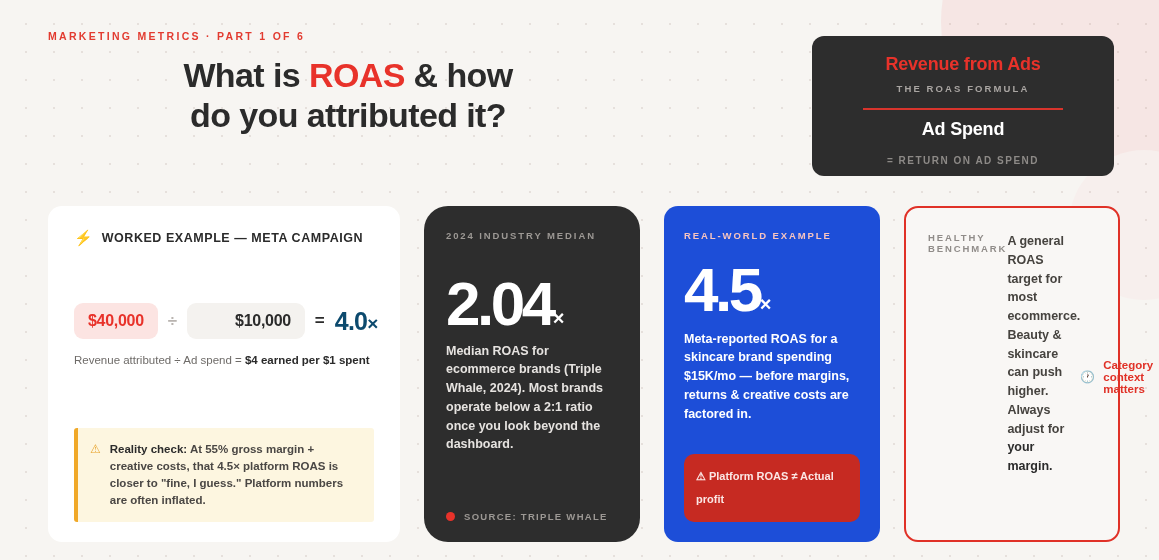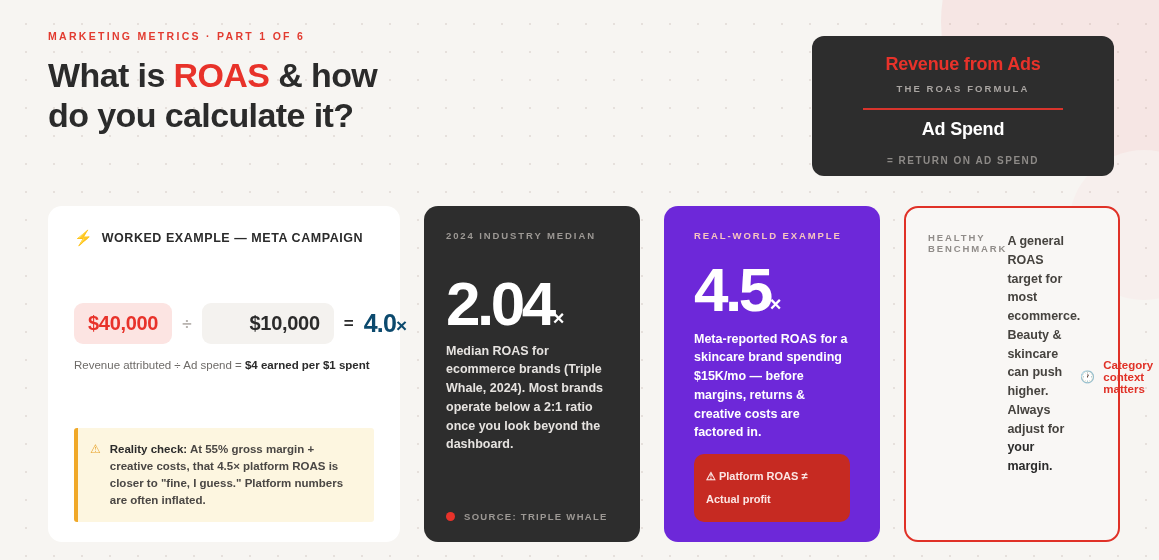--- a/index.html
+++ b/index.html
@@ -59,20 +59,21 @@
     font-weight: 700;
     letter-spacing: 2.3px;
     margin-bottom: 14px;
   }
   #headline {
     font-size: 34px;
     line-height: 1.17;
     font-weight: 800;
     color: #2B2B2B;
     letter-spacing: -0.6px;
+    text-align: center;
   }
   #headline .hl-red { color: #E8322A; }
 
   
   #formula-box {
     position: absolute;
     left: 812px;
     top: 36px;
     width: 302px;
     height: 140px;
@@ -150,21 +151,21 @@
   }
   #equation-row {
     display: flex;
     align-items: center;
     gap: 10px;
     margin-bottom: 13px;
   }
   .pill {
     border-radius: 9px;
     padding: 9px 14px;
-    font-size: 20px;
+    font-size: 16px;
     font-weight: 800;
     letter-spacing: -0.3px;
   }
   #pill-revenue { background: #FCE4E2; color: #E8322A; }
   #pill-spend   { background: #F4F2EF; color: #2B2B2B; padding-left: 48px; }
   .op-divide { color: #B9B4B0; font-size: 17px; font-weight: 700; }
   .op-equals { color: #2B2B2B; font-size: 17px; font-weight: 800; }
   #equation-result {
     color: #0c4a6e;
     font-size: 25px;
@@ -197,20 +198,21 @@
   #reality-text b { color: #2B2B2B; font-weight: 800; }
 
   
   #card-industry-median {
     width: 216px;
     height: 336px;
     background: #2D2D2D;
     padding: 24px 22px 20px;
     display: flex;
     flex-direction: column;
+    border-radius: 24px;
   }
   .card-eyebrow-dark {
     font-size: 9.5px;
     font-weight: 700;
     letter-spacing: 1.9px;
     color: #9C9894;
     margin-bottom: 36px;
   }
   .bignum {
     font-weight: 800;
@@ -239,22 +241,22 @@
     font-size: 9.5px;
     font-weight: 700;
     letter-spacing: 1.3px;
     color: #9C9894;
   }
 
   
   #card-real-world {
     width: 216px;
     height: 336px;
-    background: #6d28d9;
-    padding: 24px 30px 20px;
+    background: #1d4ed8;
+    padding: 24px 20px 20px;
     display: flex;
     flex-direction: column;
   }
   .card-eyebrow-red {
     font-size: 9.5px;
     font-weight: 700;
     letter-spacing: 1.9px;
     color: #F6C4C0;
     margin-bottom: 22px;
   }
@@ -331,21 +333,21 @@
 <div id="blush-circle"></div>
 <div id="blush-circle-2"></div>
 <div id="bg-dots"></div>
 
 <div id="page">
 
   <div id="header">
     <div id="eyebrow">MARKETING METRICS · PART 1 OF 6</div>
     <h1 id="headline">
       <span>What is </span><span class="hl-red">ROAS</span><span> &amp; how</span><br>
-      <span>do you calculate it?</span>
+      <span>do you attributed it?</span>
     </h1>
   </div>
 
   <div id="formula-box">
     <div id="formula-numerator">Revenue from Ads</div>
     <div id="formula-label">THE ROAS FORMULA</div>
     <div id="formula-rule"></div>
     <div id="formula-denominator">Ad Spend</div>
     <div id="formula-result">= RETURN ON AD SPEND</div>
   </div>

